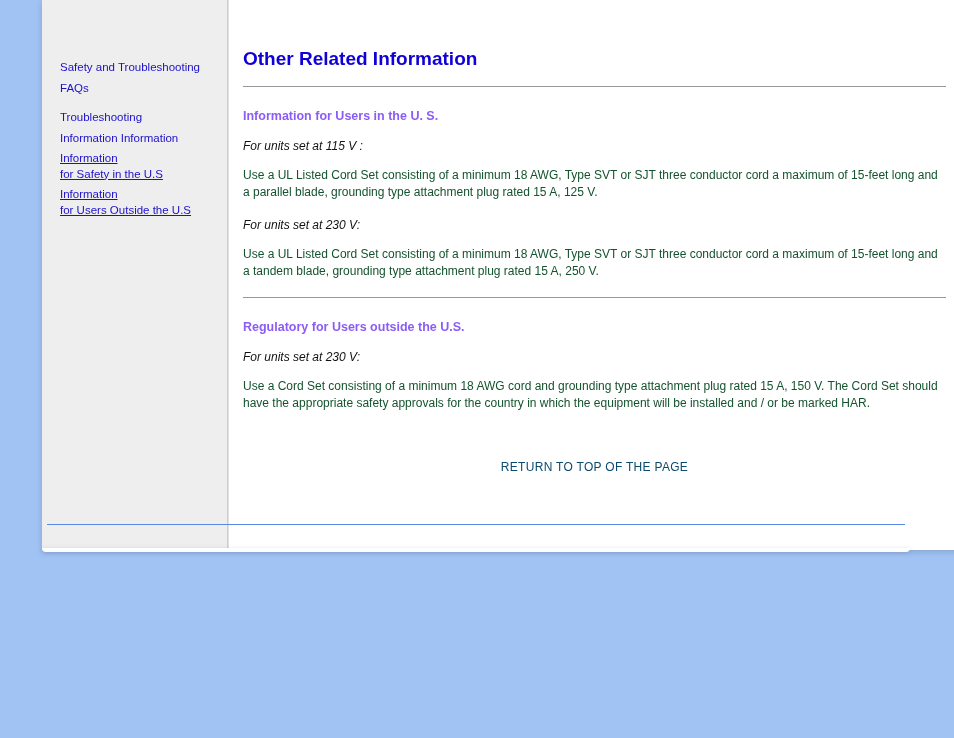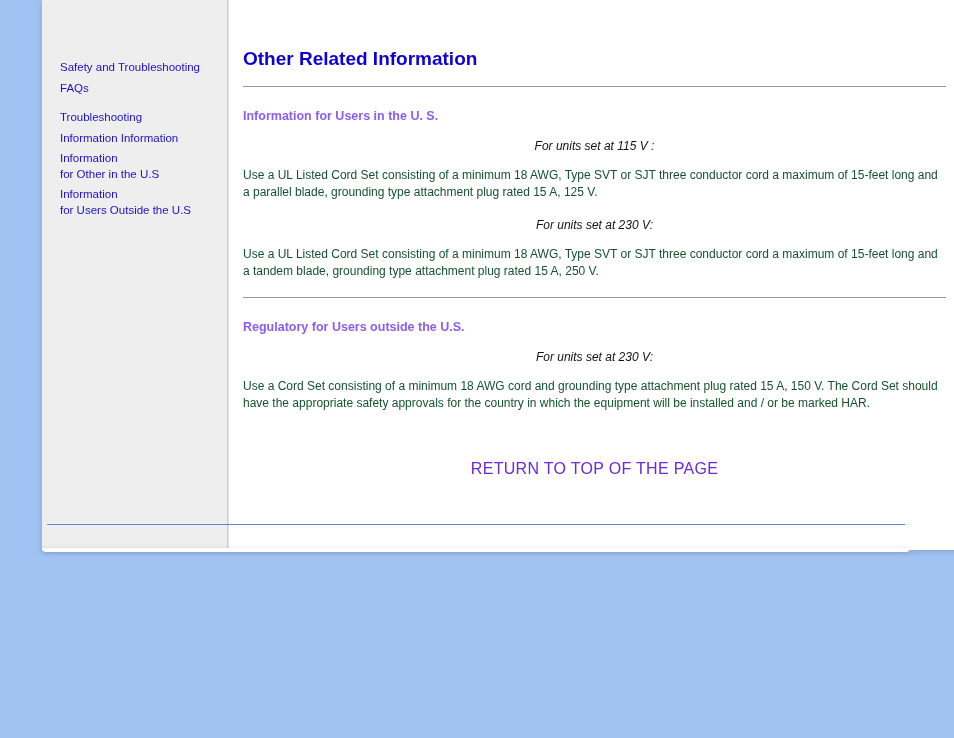--- a/index.html
+++ b/index.html
@@ -53,20 +53,21 @@
       text-decoration: none;
       font-size: 11.5px;
       line-height: 1.35;
       margin-bottom: 5px;
     }
     .sidebar .nav-group {
       margin-bottom: 14px;
     }
     .sidebar .multi-line span {
       display: block;
+      text-decoration: underline;
     }
     .main {
       flex: 1;
       background: #efeff0;
       position: relative;
     }
     .content-paper {
       background: #fff;
       margin: 0 0 0 0;
       min-height: 100%;
@@ -88,33 +89,32 @@
       color: #8b5cf6;
       font-size: 12.5px;
       font-weight: bold;
       margin-bottom: 16px;
     }
     p.subhead {
       font-style: italic;
       font-size: 12px;
       margin-bottom: 14px;
       color: #111;
-      text-align: center;
     }
     p.body-text {
       font-size: 12px;
       line-height: 1.45;
       color: #14532d;
       margin-bottom: 16px;
     }
     .return-link {
       display: block;
       text-align: center;
-      color: #6d28d9;
-      font-size: 16px;
+      color: #0c4a6e;
+      font-size: 12px;
       text-decoration: none;
       margin-top: 48px;
       letter-spacing: 0.3px;
     }
     .blue-line {
       position: absolute;
       left: 47px;
       top: 524px;
       width: 858px;
       height: 1px;
@@ -131,21 +131,21 @@
     <nav class="sidebar">
       <div class="nav-group">
         <a href="#">Safety and Troubleshooting</a>
         <a href="#">FAQs</a>
       </div>
       <div class="nav-group">
         <a href="#">Troubleshooting</a>
         <a href="#">Information Information</a>
         <a href="#" class="multi-line">
           <span>Information</span>
-          <span>for Other in the U.S</span>
+          <span>for Safety in the U.S</span>
         </a>
         <a href="#" class="multi-line">
           <span>Information</span>
           <span>for Users Outside the U.S</span>
         </a>
       </div>
     </nav>
 
     <main class="main">
       <div class="content-paper">

